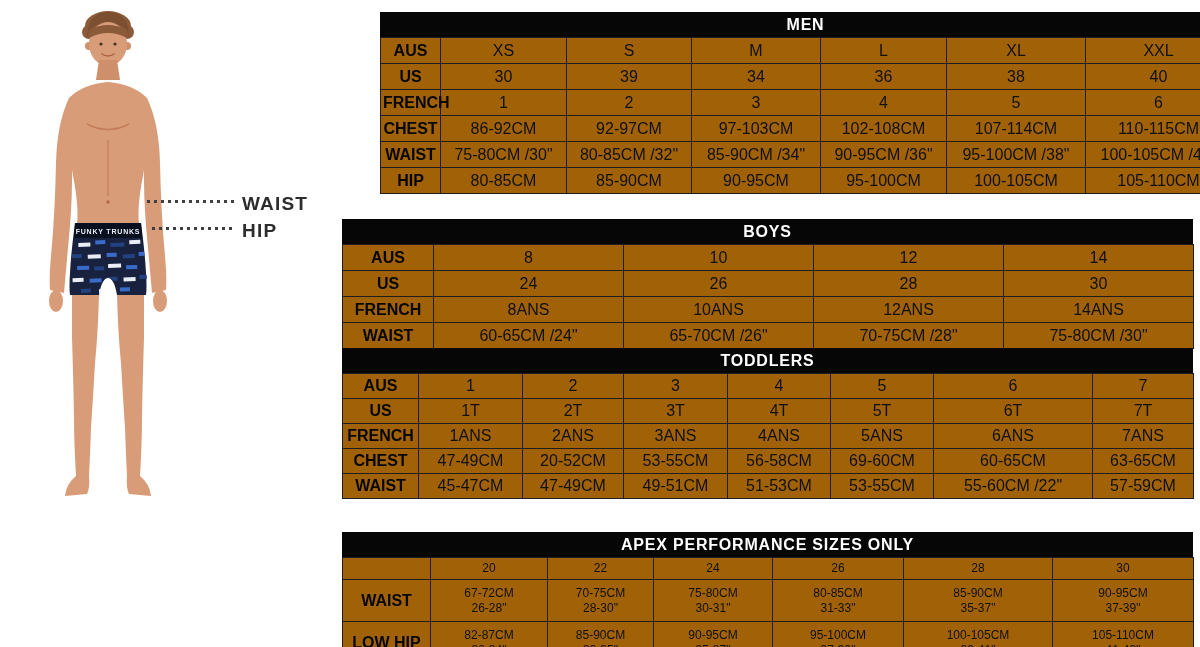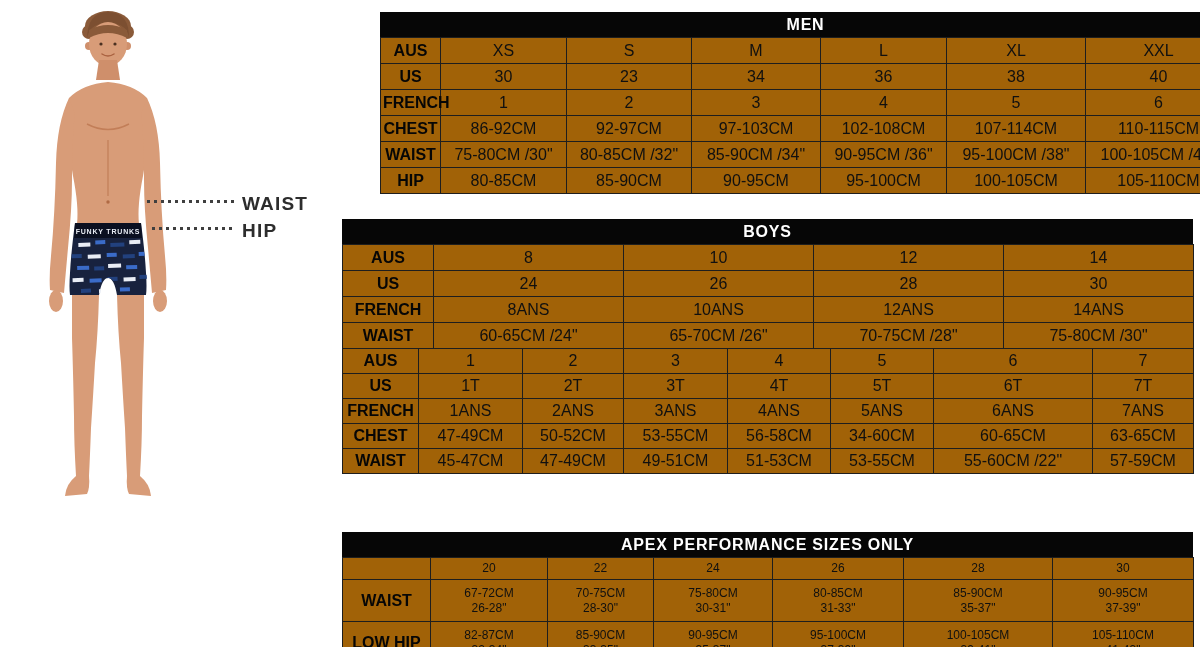--- a/index.html
+++ b/index.html
@@ -143,21 +143,21 @@
             <td>XS</td>
             <td>S</td>
             <td>M</td>
             <td>L</td>
             <td>XL</td>
             <td>XXL</td>
           </tr>
           <tr>
             <th class="lbl">US</th>
             <td>30</td>
-            <td>23</td>
+            <td>39</td>
             <td>34</td>
             <td>36</td>
             <td>38</td>
             <td>40</td>
           </tr>
           <tr>
             <th class="lbl">FRENCH</th>
             <td>1</td>
             <td>2</td>
             <td>3</td>
@@ -233,20 +233,21 @@
             <td>60-65CM /24"</td>
             <td>65-70CM /26"</td>
             <td>70-75CM /28"</td>
             <td>75-80CM /30"</td>
           </tr>
         </tbody>
     </table>
   </div>
 
   <div class="size-table" id="table-toddlers">
+    <div class="bar">TODDLERS</div>
     <table class="t2">
       <colgroup>
         <col style="width:76px">
           <col style="width:104px">
           <col style="width:101px">
           <col style="width:104px">
         <col style="width:103px">
           <col style="width:103px">
           <col style="width:159px">
           <col style="width:101px">
@@ -278,24 +279,24 @@
             <td>2ANS</td>
             <td>3ANS</td>
             <td>4ANS</td>
             <td>5ANS</td>
             <td>6ANS</td>
             <td>7ANS</td>
           </tr>
           <tr>
             <th class="lbl">CHEST</th>
             <td>47-49CM</td>
-            <td>50-52CM</td>
+            <td>20-52CM</td>
             <td>53-55CM</td>
             <td>56-58CM</td>
-            <td>34-60CM</td>
+            <td>69-60CM</td>
             <td>60-65CM</td>
             <td>63-65CM</td>
           </tr>
           <tr>
             <th class="lbl">WAIST</th>
             <td>45-47CM</td>
             <td>47-49CM</td>
             <td>49-51CM</td>
             <td>51-53CM</td>
             <td>53-55CM</td>

